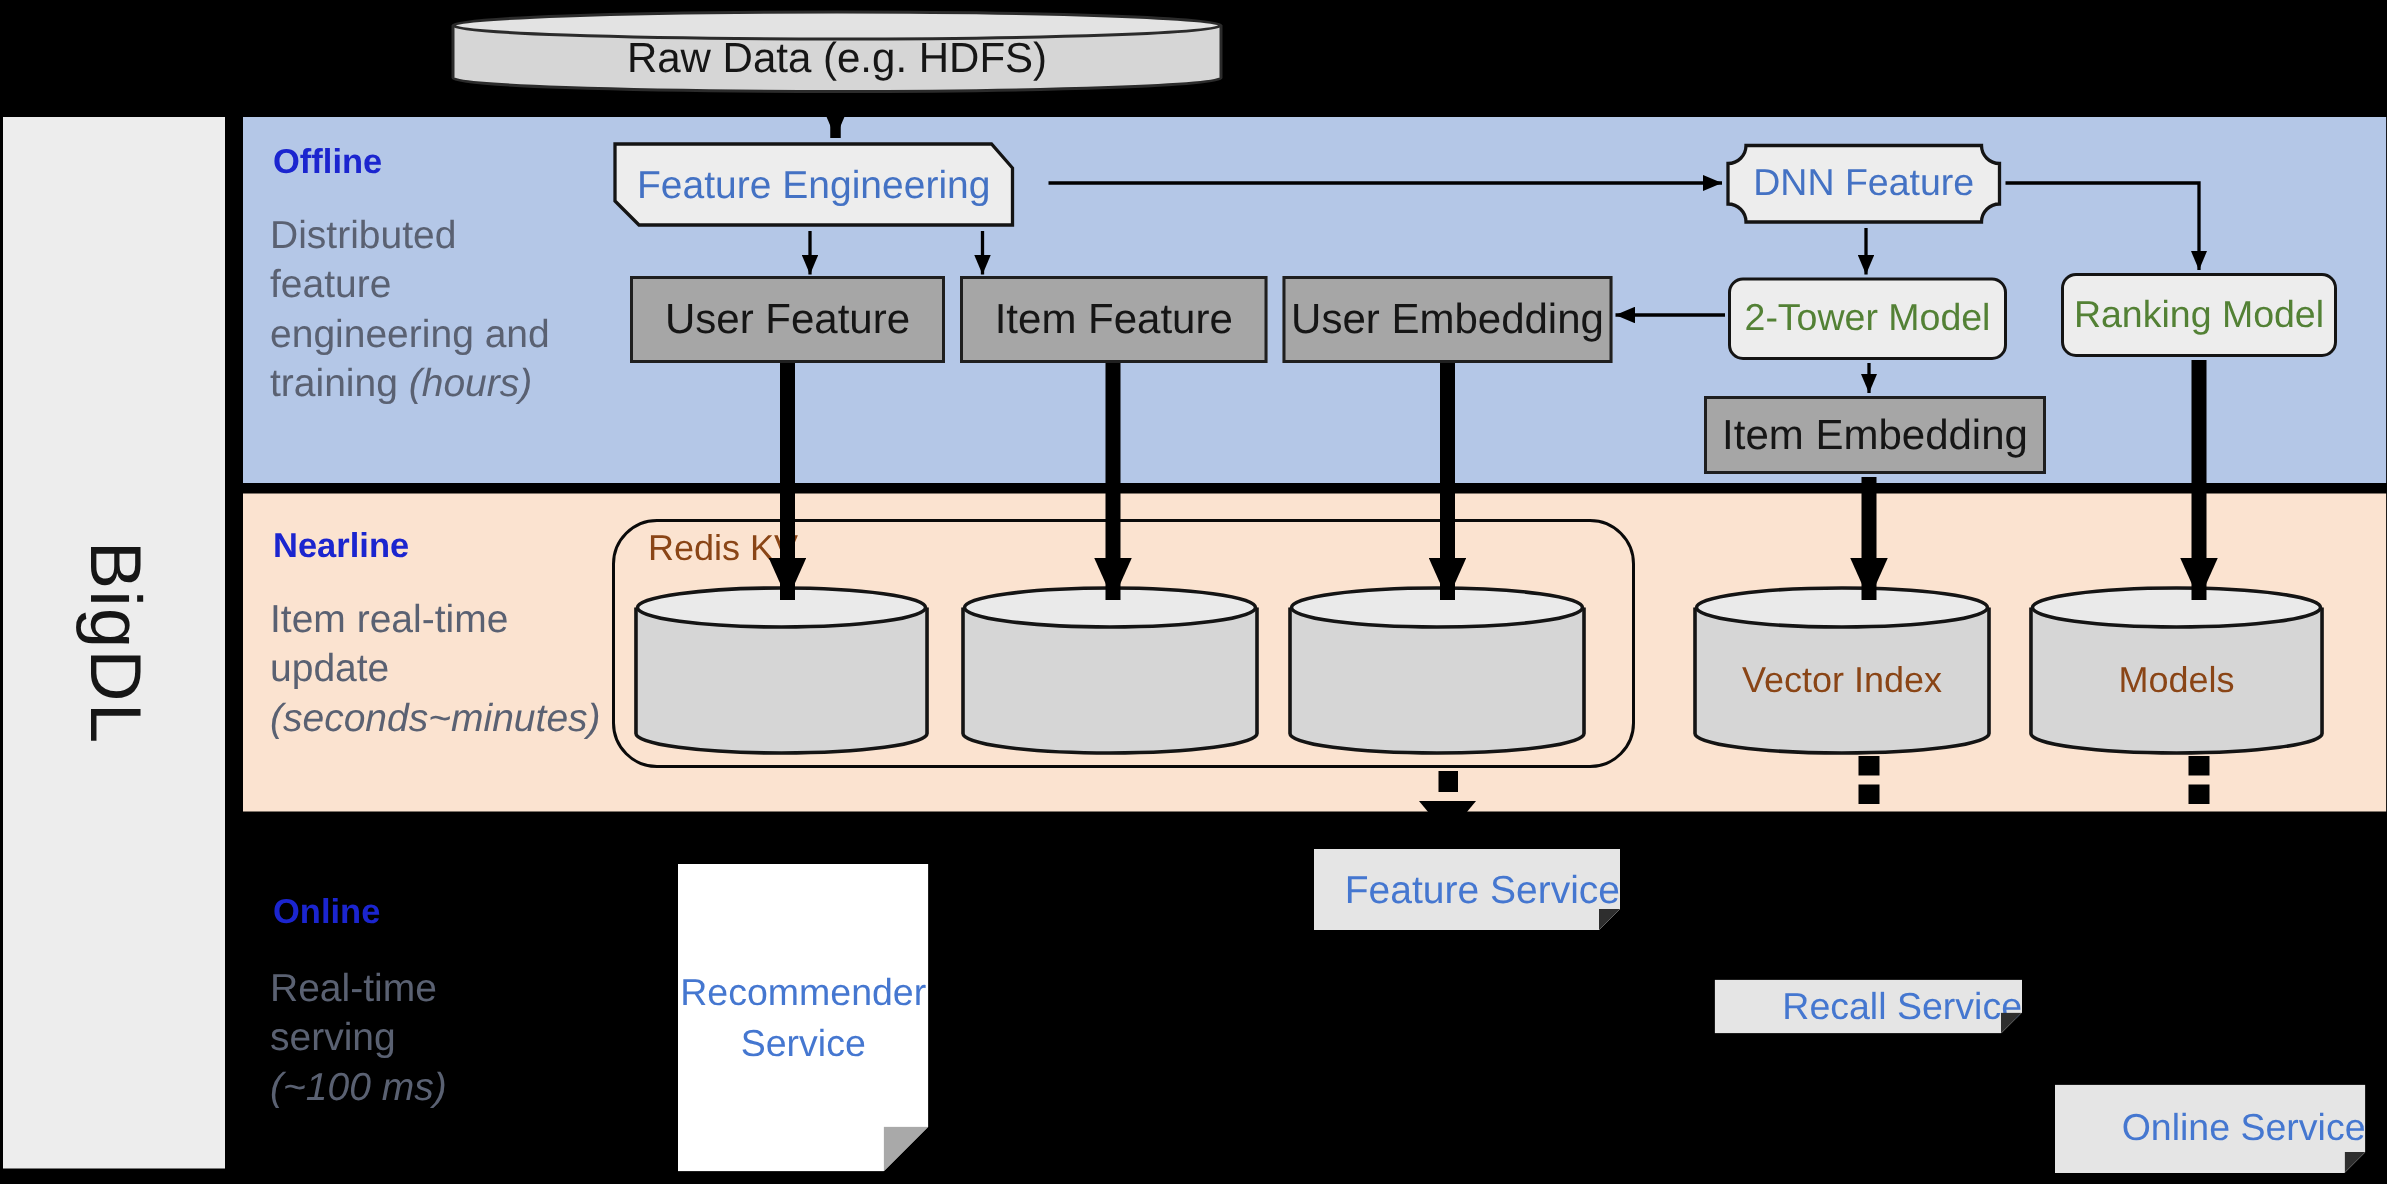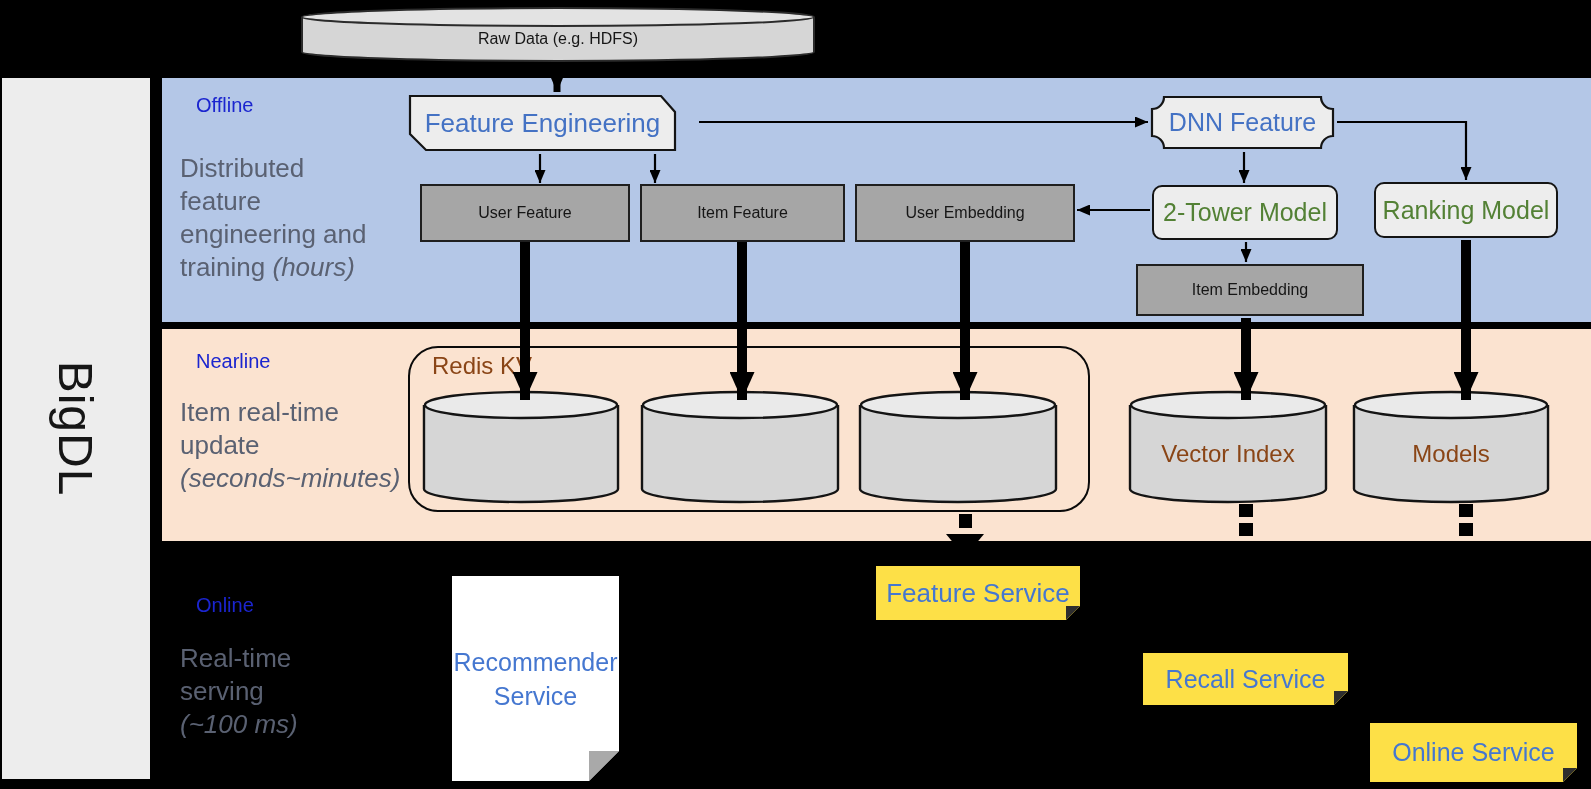--- a/index.html
+++ b/index.html
@@ -14,53 +14,54 @@
   .band-peach { left:162px; top:329px; width:1429px; height:212px; background:var(--band-peach); }
 
   .sidebar {
     position:absolute; z-index:5; left:2px; top:78px; width:148px; height:701px;
     background:var(--sidebar-gray); display:flex; align-items:center; justify-content:center;
   }
   .brand {
     transform:rotate(90deg); font-size:48px; letter-spacing:1px; color:#161616; white-space:nowrap;
   }
 
-  .sec-title { position:absolute; z-index:6; left:196px; width:240px; font-size:20px; font-weight:400; color:var(--heading-blue); }
+  .sec-title { position:absolute; z-index:6; left:182px; width:240px; font-size:23px; font-weight:700; color:var(--heading-blue); }
   .sec-desc  { position:absolute; z-index:6; left:180px; width:240px; font-size:26px; line-height:33px; color:var(--desc-gray); }
   .sec-desc .pre { white-space:pre-line; }
   .sec-desc em { font-style:italic; }
 
   .node { position:absolute; z-index:10; display:flex; align-items:center; justify-content:center; text-align:center; }
   .node > svg.shape { position:absolute; inset:0; width:100%; height:100%; }
   .node .lbl { position:relative; z-index:2; }
 
   .shape-light { fill:var(--node-light); stroke:var(--ink); stroke-width:2.2; }
   .cyl-body  { fill:var(--cyl-body); stroke:var(--ink); stroke-width:2.4; }
   .cyl-top   { fill:var(--cyl-top);  stroke:var(--ink); stroke-width:2.4; }
   .raw-body  { fill:var(--cyl-body); stroke:#2b2b2b; stroke-width:2; }
   .raw-top   { fill:#e3e3e3; stroke:#2b2b2b; stroke-width:2; }
 
   .graybox { background:var(--box-gray); border:2.4px solid #1f1f1f; }
   .roundbox { background:var(--node-light); border:2.4px solid #141414; border-radius:10px;justify-content:center; }
 
   .t-blue  { color:var(--node-blue);  font-size:26px; }
   .t-green { color:var(--node-green); font-size:25px; }
   .t-brown { color:var(--node-brown); font-size:24px; }
-  .t-dark  { color:#161616; font-size:16px; }
+  .t-dark  { color:#161616; font-size:28px; }
   .t-svc   { color:var(--service-blue); font-size:26px; }
 
   .redis-frame {
     position:absolute; z-index:9; left:408px; top:346px; width:682px; height:166px;
     border:2.6px solid #0a0a0a; border-radius:30px;
   }
   .redis-frame .lbl { position:absolute; left:22px; top:4px; }
 
   .svc {
-    background:#fde047;
+    background:#e5e5e5;
     clip-path:polygon(0 0, 100% 0, 100% calc(100% - 14px), calc(100% - 14px) 100%, 0 100%);
+    justify-content:flex-end;
   }
   .svc::after {
     content:""; position:absolute; right:0; bottom:0; width:14px; height:14px; z-index:3;
     background:#2e2e2e; clip-path:polygon(0 0, 100% 0, 0 100%);
   }
   .doc {
     background:#fff;
     clip-path:polygon(0 0, 100% 0, 100% calc(100% - 30px), calc(100% - 30px) 100%, 0 100%);
   }
   .doc::after {
@@ -77,21 +78,21 @@
 <div class="canvas">
 
   <div class="band band-blue"></div>
   <div class="band band-peach"></div>
 
   <div class="sidebar">
     <span class="brand">BigDL</span>
   </div>
 
   <div class="sec-title" style="top:94px">Offline</div>
-  <div class="sec-desc" style="top:152px">
+  <div class="sec-desc" style="top:140px">
     <span class="pre">Distributed
 feature
 engineering and
 training </span><em>(hours)</em>
   </div>
 
   <div class="sec-title" style="top:350px">Nearline</div>
   <div class="sec-desc" style="top:396px">
     <span class="pre">Item real-time
 update
@@ -185,21 +186,21 @@
     </svg>
     <span class="lbl t-brown" style="padding-top:10px">Models</span>
   </div>
 
   <div class="node doc" style="left:452px;top:576px;width:167px;height:205px">
     <span class="lbl t-svc" style="font-size:25px">Recommender Service</span>
   </div>
   <div class="node svc" style="left:876px;top:566px;width:204px;height:54px">
     <span class="lbl t-svc">Feature Service</span>
   </div>
-  <div class="node svc" style="left:1143px;top:653px;width:205px;height:52px">
+  <div class="node svc" style="left:1143px;top:653px;width:205px;height:36px">
     <span class="lbl t-svc" style="font-size:25px">Recall Service</span>
   </div>
   <div class="node svc" style="left:1370px;top:723px;width:207px;height:59px">
     <span class="lbl t-svc" style="font-size:25px">Online Service</span>
   </div>
 
   <svg class="overlay" width="1591" height="789" viewBox="0 0 1591 789">
     <defs>
       <marker id="mh-thin" markerUnits="userSpaceOnUse" markerWidth="13" markerHeight="11" refX="13" refY="5.5" orient="auto">
         <path d="M0,0 L13,5.5 L0,11 Z" fill="#000"></path>

